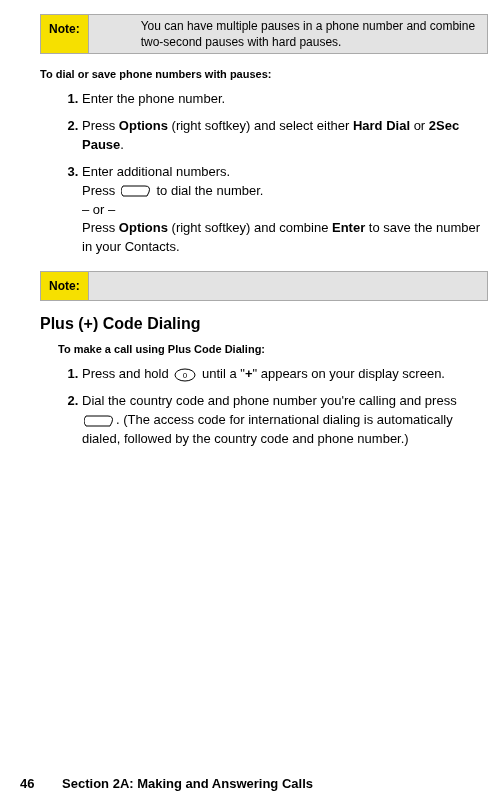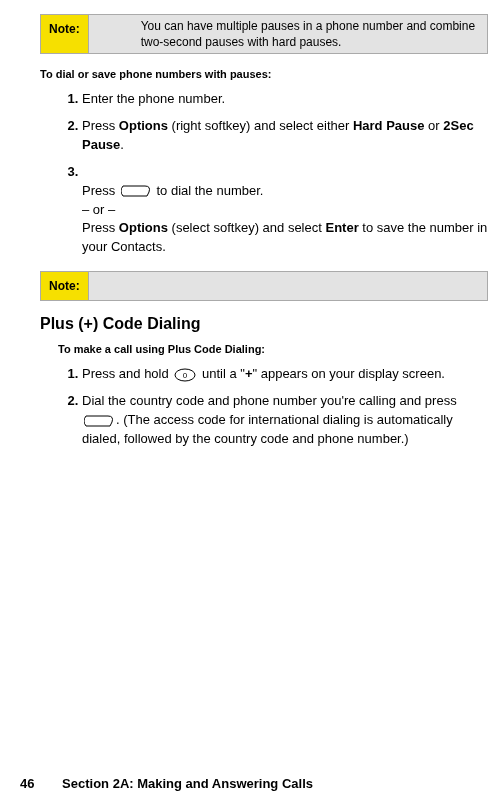--- a/index.html
+++ b/index.html
@@ -114,29 +114,29 @@
     <div class="note-box">
       <div class="note-label">Note:</div>
       <div class="note-text">You can have multiple pauses in a phone number and combine two-second pauses with hard pauses.</div>
     </div>
 
     <div class="heading-sm">To dial or save phone numbers with pauses:</div>
 
     <ol class="steps">
       <li>Enter the phone number.</li>
       <li>
-        <span>Press </span><span class="bold">Options</span><span> (right softkey) and select either </span><span class="bold">Hard Pause</span><span> or </span><span class="bold">2Sec Pause</span><span>.</span>
+        <span>Press </span><span class="bold">Options</span><span> (right softkey) and select either </span><span class="bold">Hard Dial</span><span> or </span><span class="bold">2Sec Pause</span><span>.</span>
       </li>
       <li>
-        <br>
+        <span>Enter additional numbers.</span><br>
         <span>Press </span><span class="key-icon"><svg width="30" height="14">
               <path d="M2 2 L24 2 Q30 2 28 8 L26 12 L2 12 Q-2 7 2 2 Z" fill="#fff" stroke="#000" stroke-width="1"></path>
             </svg></span><span> to dial the number.</span><br>
         <span>– or –</span><br>
-        <span>Press </span><span class="bold">Options</span><span> (select softkey) and select </span><span class="bold">Enter</span><span> to save the number in your Contacts.</span>
+        <span>Press </span><span class="bold">Options</span><span> (right softkey) and combine </span><span class="bold">Enter</span><span> to save the number in your Contacts.</span>
       </li>
     </ol>
 
     <div class="note-box">
       <div class="note-label">Note:</div>
     </div>
 
     <div class="heading-lg">Plus (+) Code Dialing</div>
 
 

